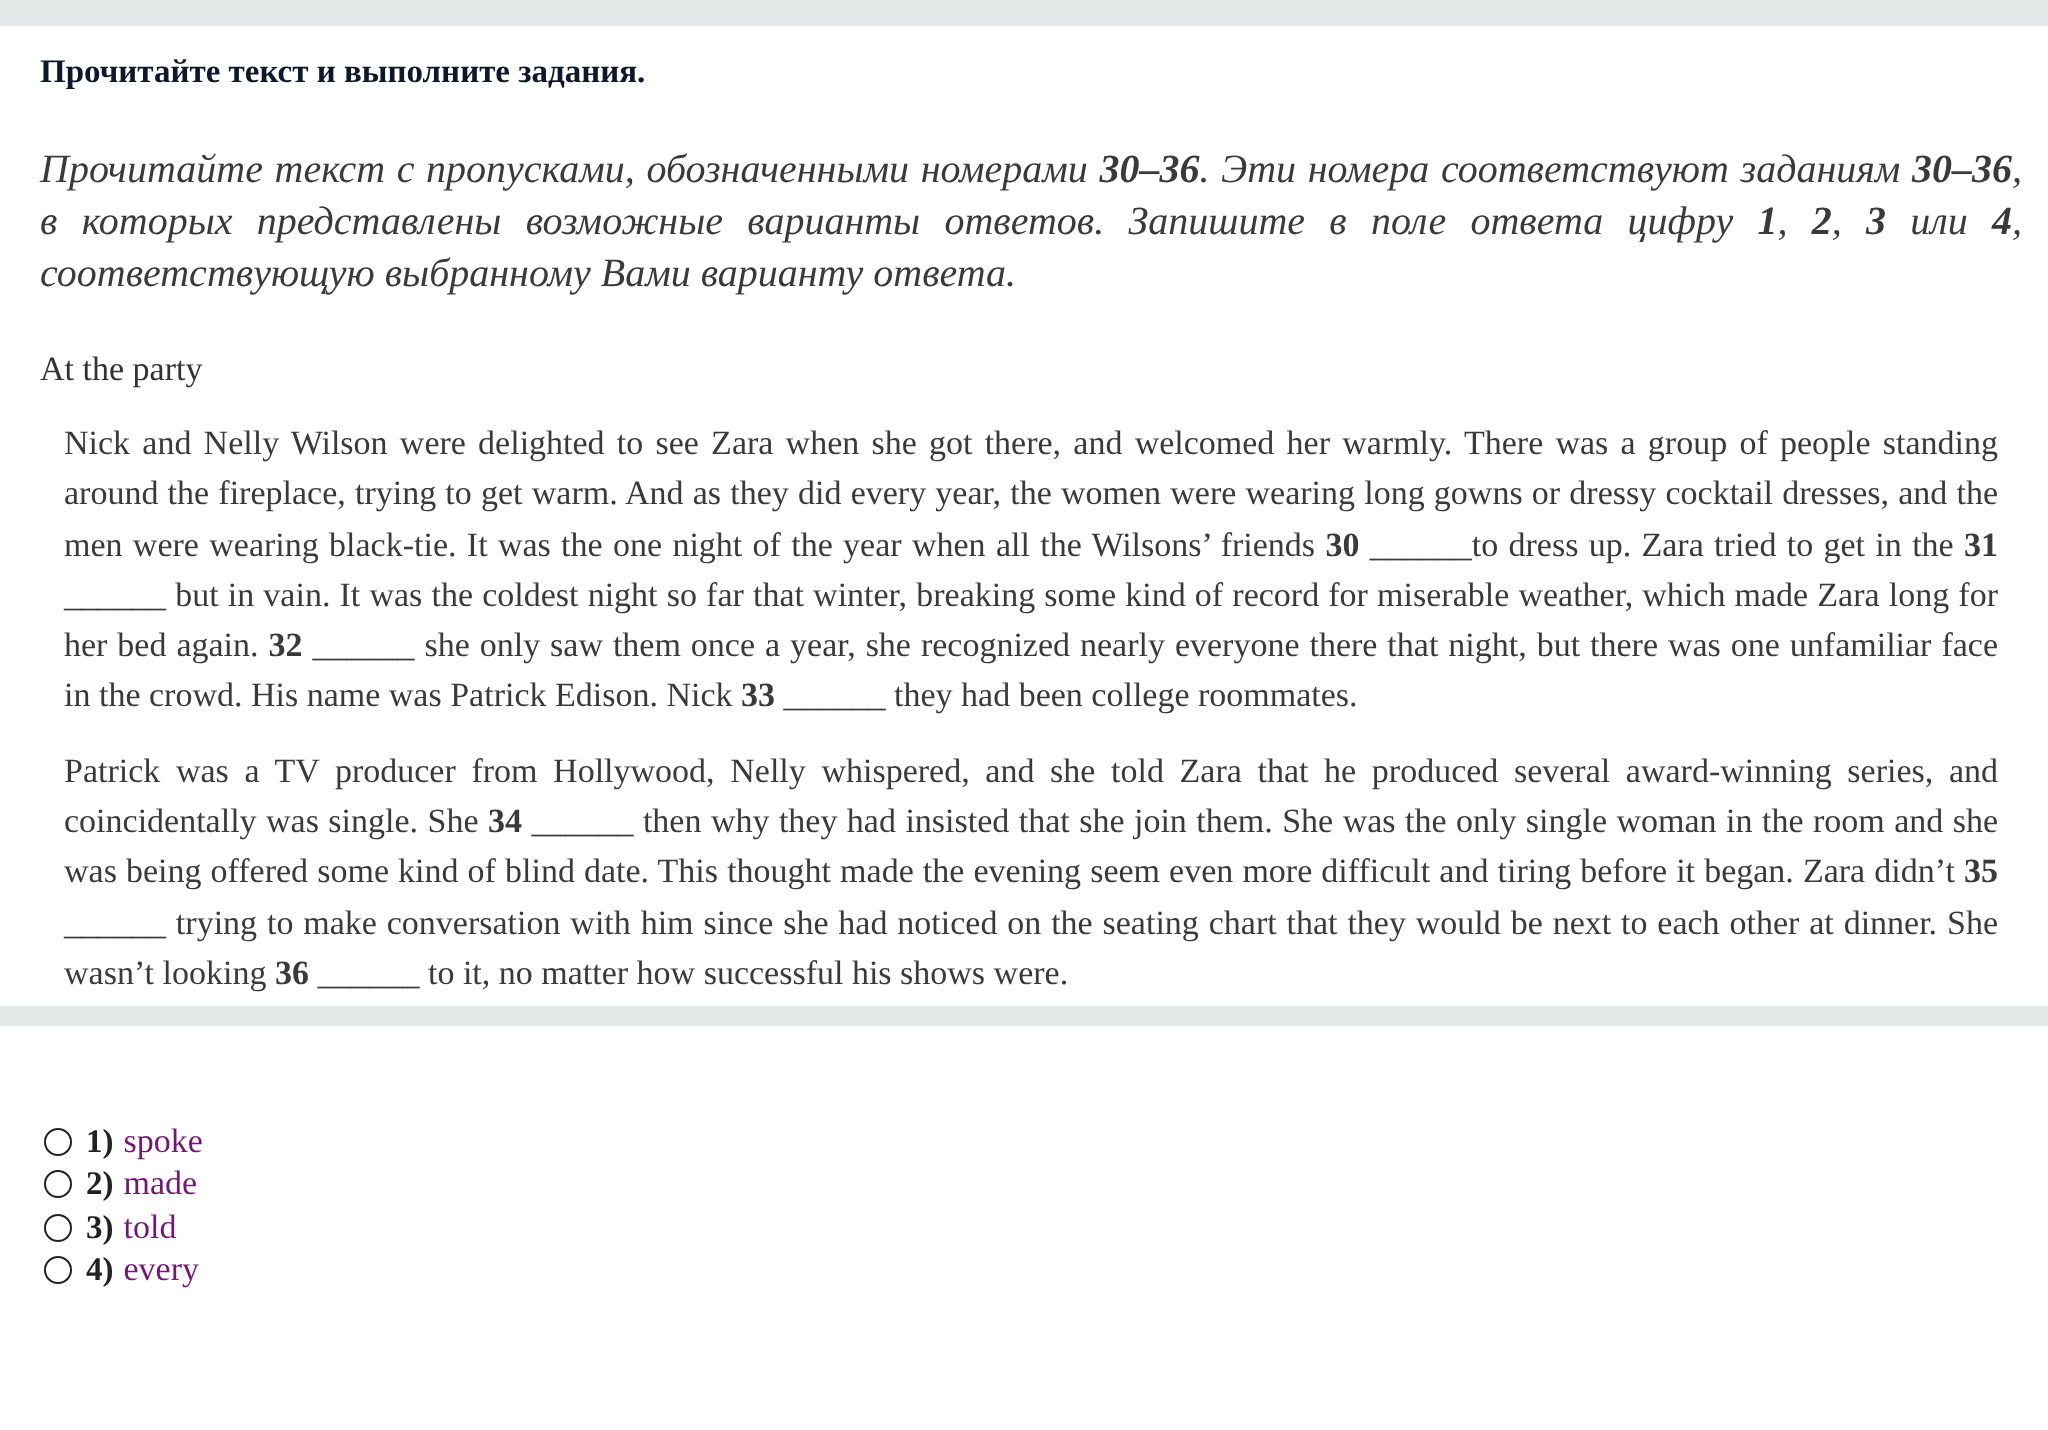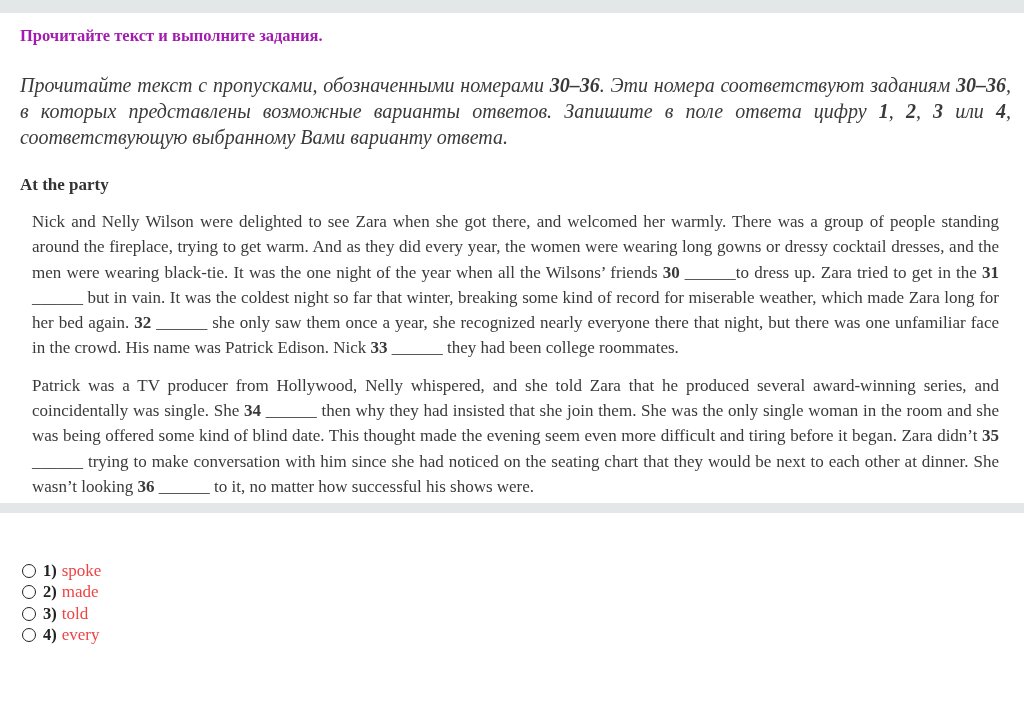--- a/index.html
+++ b/index.html
@@ -25,32 +25,32 @@
     box-sizing: border-box;
     height: 490px;
     padding: 12px 13px 0 20px;
     overflow: hidden;
   }
   .instr-title {
     font-size: 16.5px;
     font-weight: bold;
     line-height: 21px;
     margin: 0;
-    color: #a21caf;
+    color: #0f172a;
   }
   .instr {
     font-style: italic;
     font-size: 20px;
     line-height: 26px;
     margin: 26px 0 0 0;
     text-align: justify;
   }
   .passage-title {
     font-size: 17px;
-    font-weight: bold;
+    font-weight: normal;
     line-height: 25px;
     margin: 22px 0 0 0;
     color: #333333;
   }
   .passage {
     font-size: 17px;
     line-height: 25.3px;
     margin: 12px;
     text-align: justify;
   }
@@ -88,21 +88,21 @@
     margin-right: 7px;
   }
   .option .num {
     font-size: 16.5px;
     font-weight: bold;
     margin-right: 5px;
     color: #222222;
   }
   .option .lbl {
     font-size: 17px;
-    color: #ef4444;
+    color: #701a75;
   }
 </style>
 </head>
 <body style="color: rgb(58, 58, 58);">
 
 <div class="strip top" style="background: rgb(228, 231, 232);"></div>
 
 <main class="section-reading">
   <h2 class="instr-title">Прочитайте текст и выполните задания.</h2>
   <p class="instr"><span>Прочитайте текст с пропусками, обозначенными номерами </span><span class="b">30–36</span><span>. Эти номера соответствуют заданиям </span><span class="b">30–36</span><span>, в которых представлены возможные варианты ответов. Запишите в поле ответа цифру </span><span class="b">1</span><span>, </span><span class="b">2</span><span>, </span><span class="b">3</span><span> или </span><span class="b">4</span><span>, соответствующую выбранному Вами варианту ответа.</span></p>

